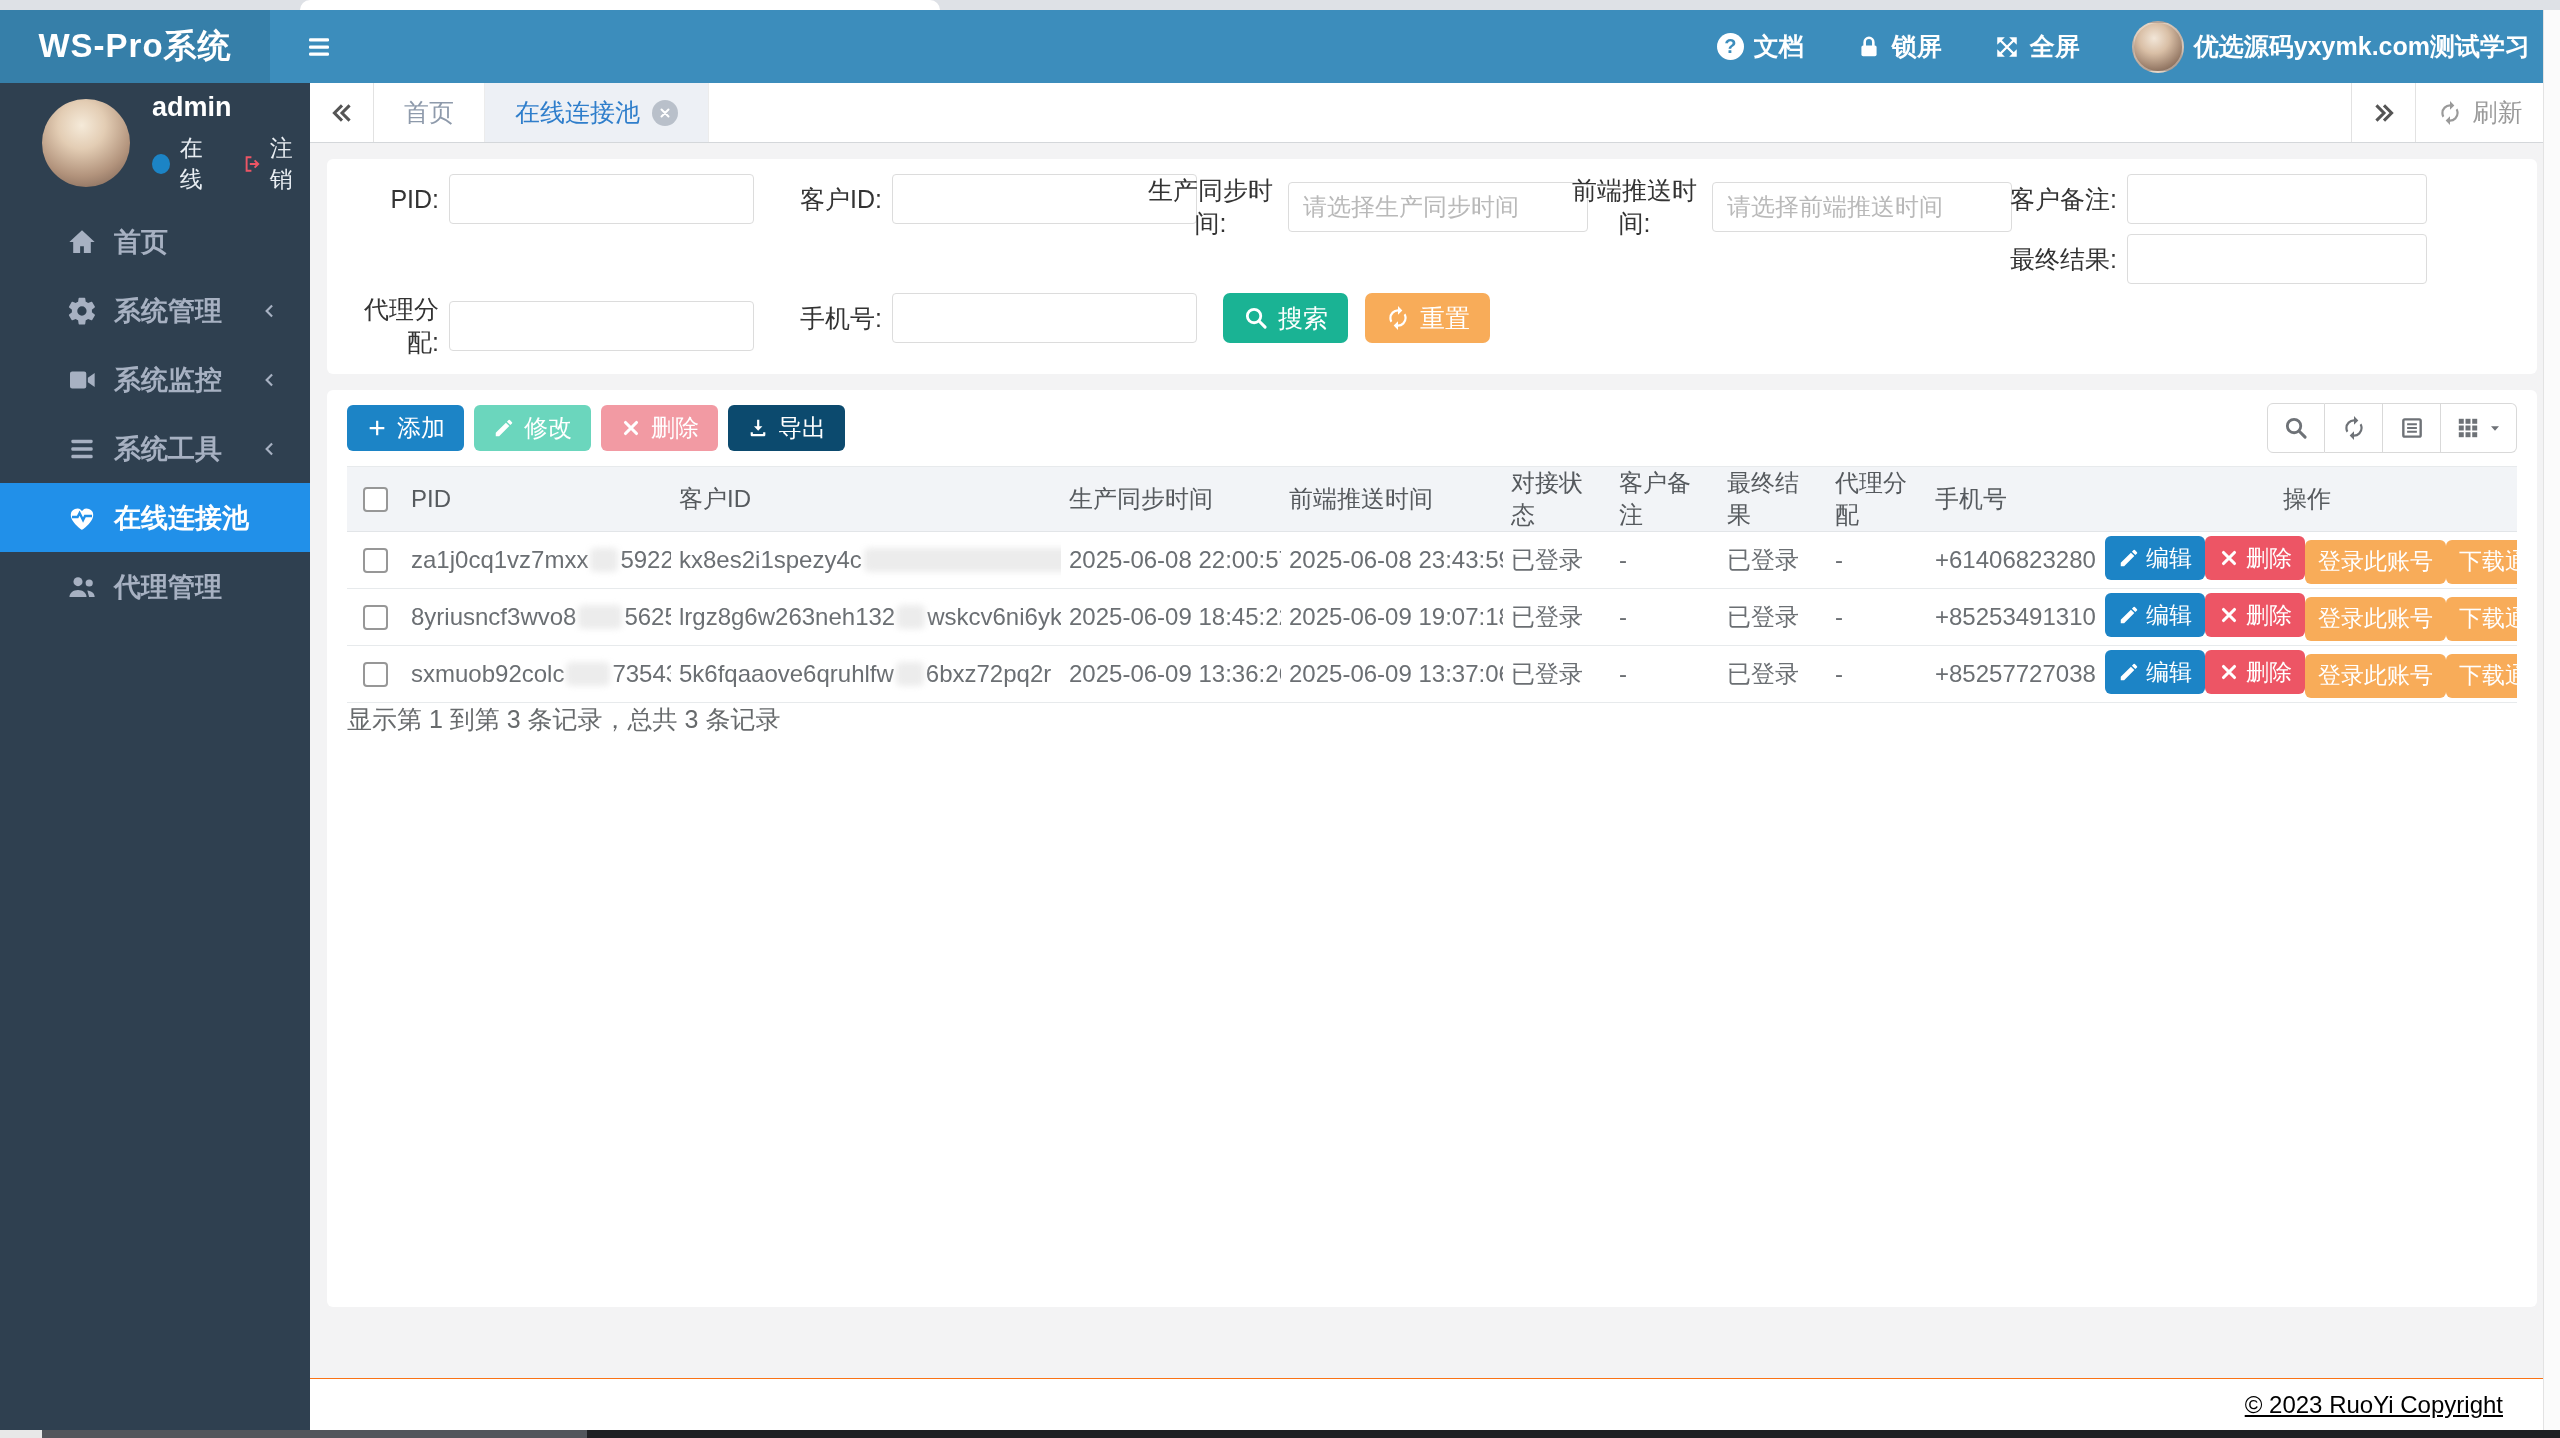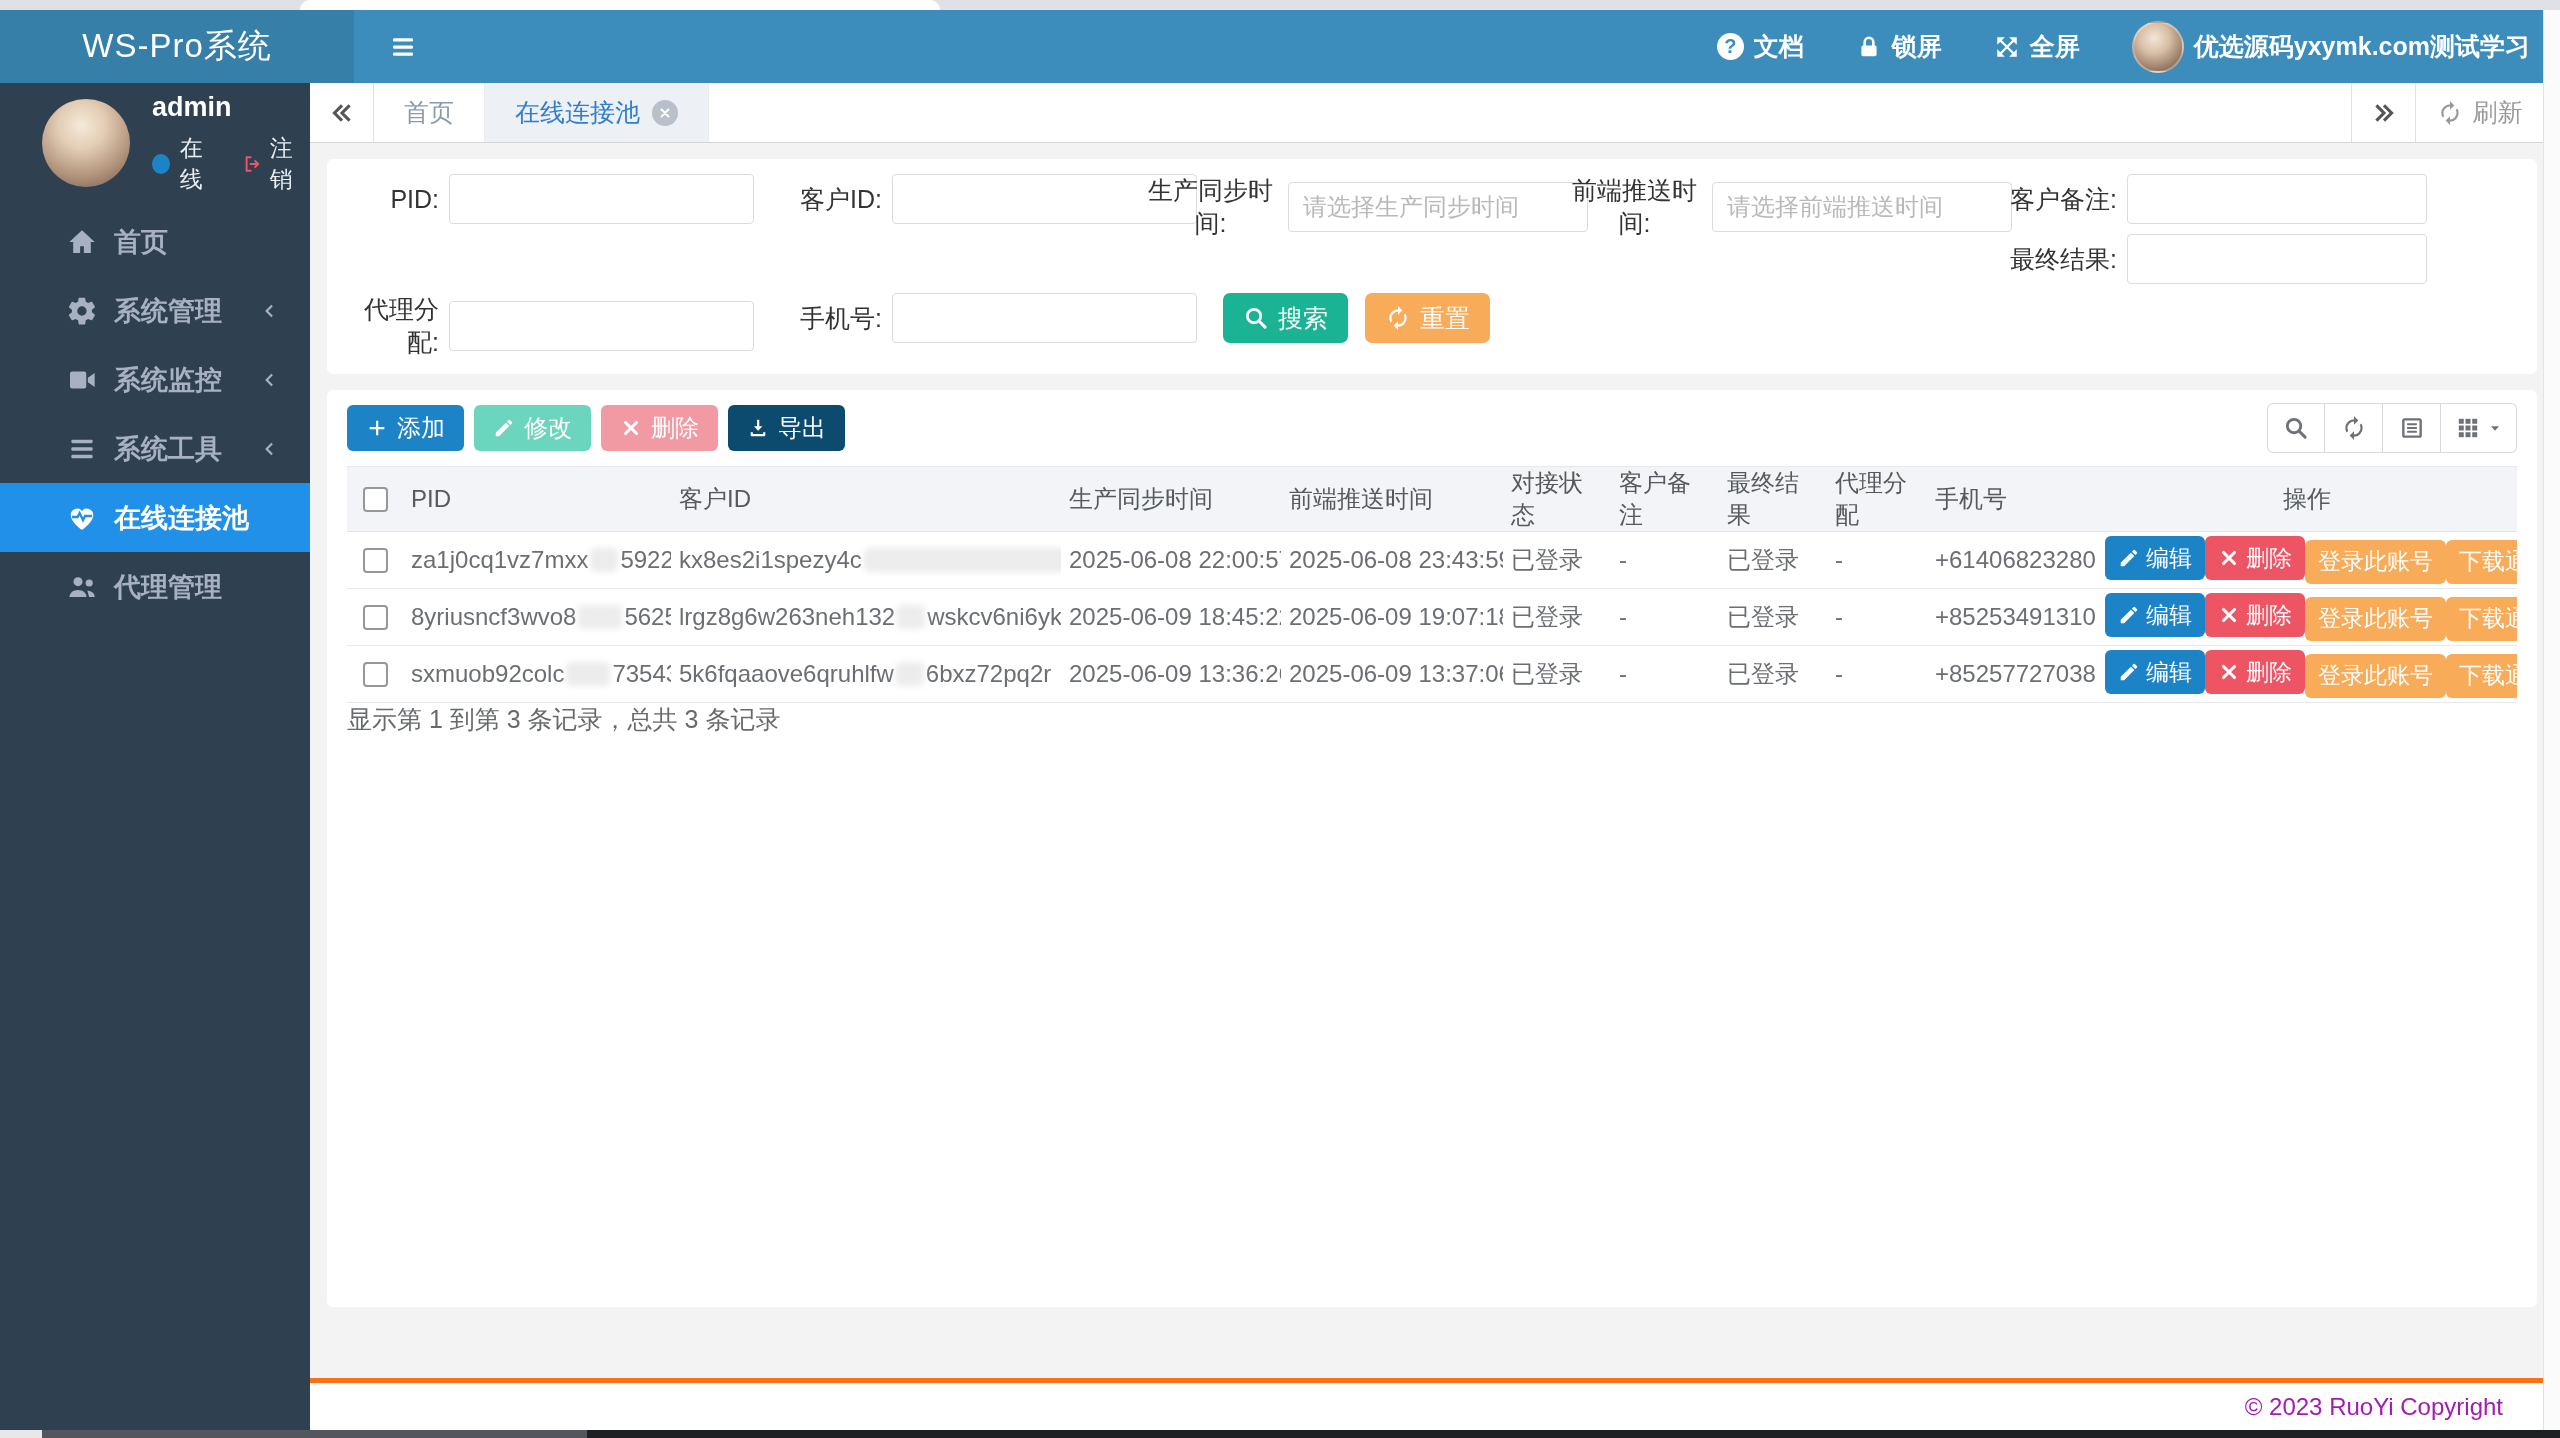--- a/index.html
+++ b/index.html
@@ -5,21 +5,21 @@
   * { margin:0; padding:0; box-sizing:border-box; }
   html,body { width:2560px; height:1438px; font-family:"Liberation Sans","DejaVu Sans",sans-serif; background:#f3f3f4; overflow:hidden; }
   .screen { position:relative; width:2560px; height:1438px; background:#f3f3f4; }
 
   
   .browser-strip { position:absolute; left:0; top:0; width:2560px; height:10px; background:#dee1e6; }
   .browser-tab-edge { position:absolute; left:300px; top:0; width:640px; height:10px; background:#ffffff; border-radius:10px 10px 0 0; }
 
   
   .topbar { position:absolute; left:0; top:10px; width:2560px; height:73px; background:#3c8dbc; display:flex; }
-  .logo { width:354px; height:73px; background:#367fa9; color:#fff; font-size:33px; font-weight:400; display:flex; align-items:center; justify-content:center; letter-spacing:1px; }
+  .logo { width:270px; height:73px; background:#367fa9; color:#fff; font-size:33px; font-weight:700; display:flex; align-items:center; justify-content:center; letter-spacing:1px; }
   .nav { flex:1; display:flex; align-items:center; padding:0 30px 0 26px; }
   .hamburger { width:46px; height:46px; display:flex; align-items:center; justify-content:center; cursor:pointer; }
   .nav-spacer { flex:1; }
   .nav-item { display:flex; align-items:center; gap:10px; color:#fff; font-size:25px; font-weight:700; margin-left:52px; cursor:pointer; }
   .qmark { width:27px; height:27px; border-radius:50%; background:#fff; color:#3c8dbc; font-size:20px; font-weight:700; display:inline-flex; align-items:center; justify-content:center; }
   .avatar-sm { width:52px; height:52px; border-radius:50%; background:radial-gradient(circle at 42% 32%, #f2e6d8 0%, #d9bfa6 35%, #9b7f6b 70%, #5f4a3d 100%); border:2px solid rgba(255,255,255,.35); }
 
   
   .sidebar { position:absolute; left:0; top:83px; width:310px; height:1347px; background:#2f4050; }
   .user-panel { display:flex; align-items:center; padding:14px 0 10px 42px; height:116px; }
@@ -82,21 +82,21 @@
   .checkbox { width:25px; height:25px; border:2px solid #979797; border-radius:4px; background:#fff; margin:0 auto; cursor:pointer; }
   .smudge { display:inline-block; height:24px; background:#ececec; border-radius:5px; filter:blur(3px); vertical-align:-4px; margin:0 2px; }
   .s-sm { width:28px; } .s-md { width:44px; } .s-lg { width:250px; }
   .rbtn { height:44px; padding:0 13px; border-radius:6px; font-size:23px; display:inline-flex; align-items:center; gap:6px; border:none; color:#fff; cursor:pointer; font-family:inherit; }
   .rbtn-edit { background:#1c84c6; }
   .rbtn-del { background:#ed5565; }
   .rbtn-orange { background:#f8ac59; }
   .summary { font-size:25px; color:#676a6c; }
 
   
-  .page-footer { position:absolute; left:310px; top:1378px; width:2233px; height:52px; background:#fff; border-top:5px solid #f97316; display:flex; align-items:center; justify-content:flex-end; padding-right:40px; font-size:24px; color:#a21caf; }
+  .page-footer { position:absolute; left:310px; top:1378px; width:2233px; height:52px; background:#fff; border-top:1px solid #f97316; display:flex; align-items:center; justify-content:flex-end; padding-right:40px; font-size:24px; color:#000000;text-decoration:underline; }
 
   
   .scroll-track { position:absolute; right:0; top:10px; width:17px; height:1420px; background:#fbfbfb; border-left:1px solid #e3e3e3; }
   .taskbar-strip { position:absolute; left:0; top:1430px; width:2560px; height:8px; background:#1f2023; }
   .taskbar-seg1 { position:absolute; left:0; top:0; width:42px; height:8px; background:#e8e8e8; }
   .taskbar-seg2 { position:absolute; left:42px; top:0; width:545px; height:8px; background:#53565c; }
 
   .ic { width:26px; height:26px; fill:currentColor; }
   .ic-s { width:22px; height:22px; }
   .ic-l { width:30px; height:30px; }

